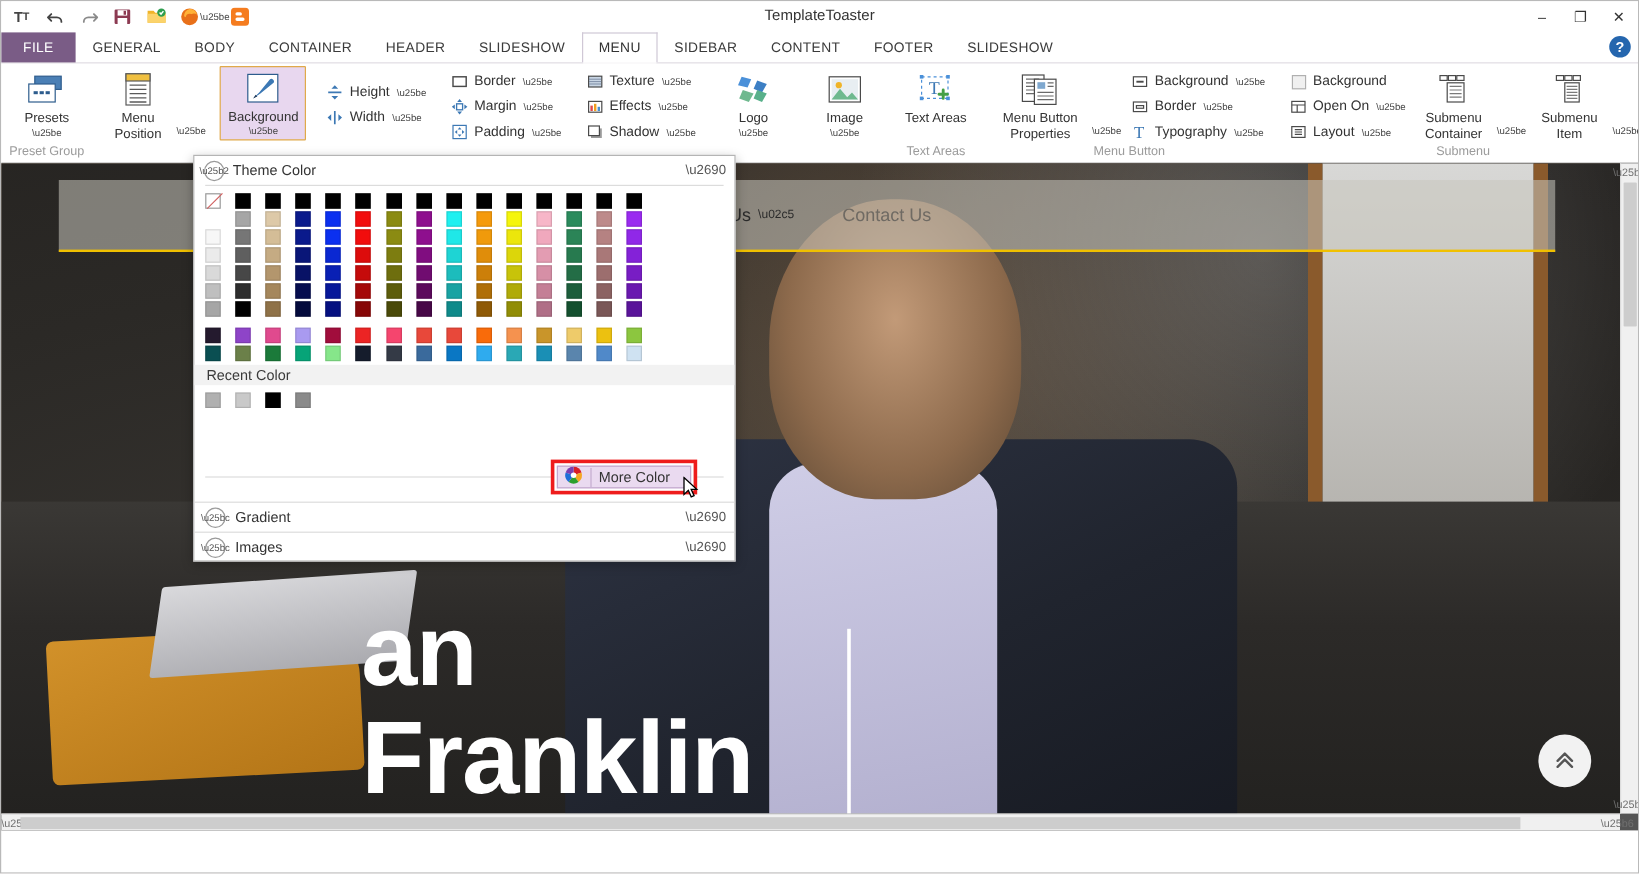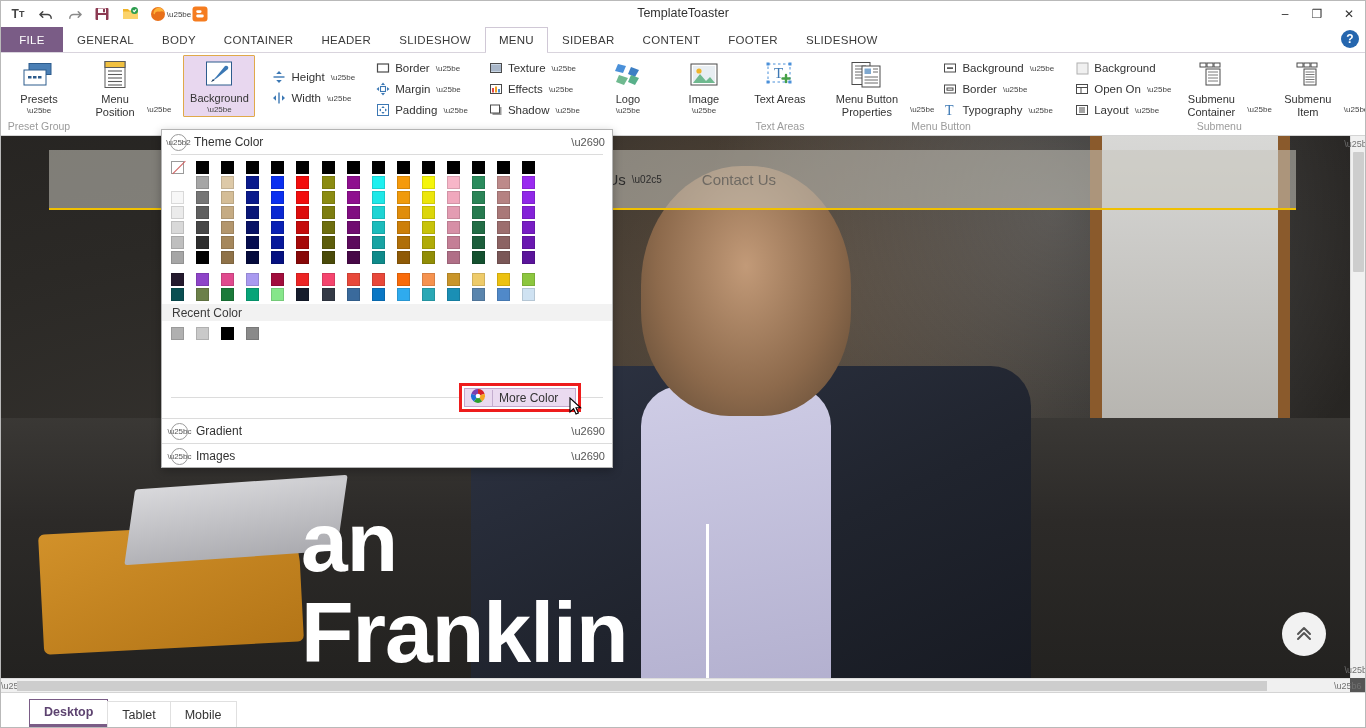--- a/index.html
+++ b/index.html
@@ -788,25 +788,20 @@
       <div class="vthumb"></div>
       <div class="arrow">\u25bc</div>
     </div>
     <div class="hscroll">
       <div class="arrow">\u25c0</div>
       <div class="hthumb"></div>
       <div class="arrow">\u25b6</div>
     </div>
   </div>
 
-  <div class="devicebar">
-    <div class="dtab active">Desktop</div>
-    <div class="dtab">Tablet</div>
-    <div class="dtab">Mobile</div>
-  </div>
 
   <div class="colorpanel">
 
     <div class="cp-section-head">
       <span class="cp-chev">\u25b2</span>
       <span>Theme Color</span>
       <span class="cp-pin">\u2690</span>
     </div>
     <div class="cp-rule"></div>
 

